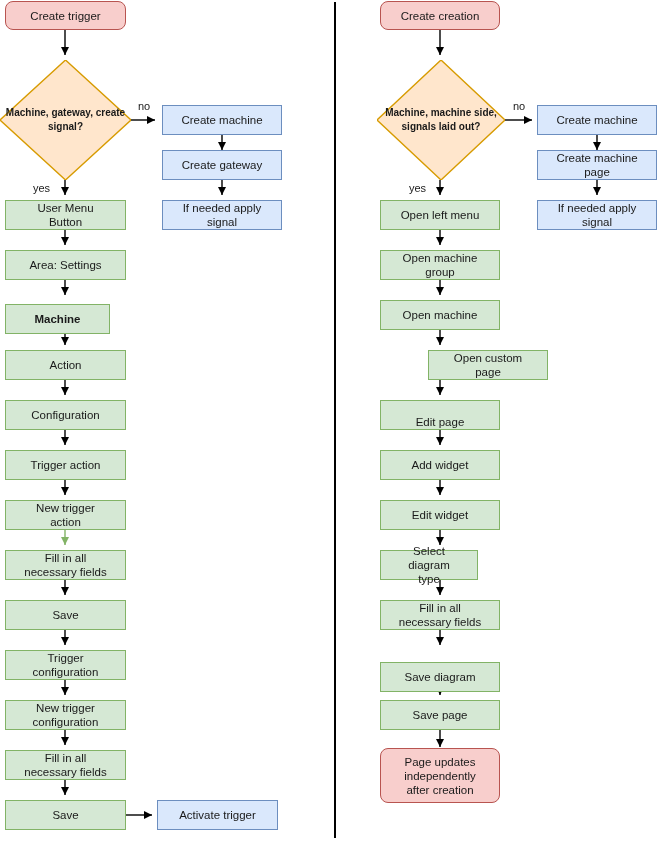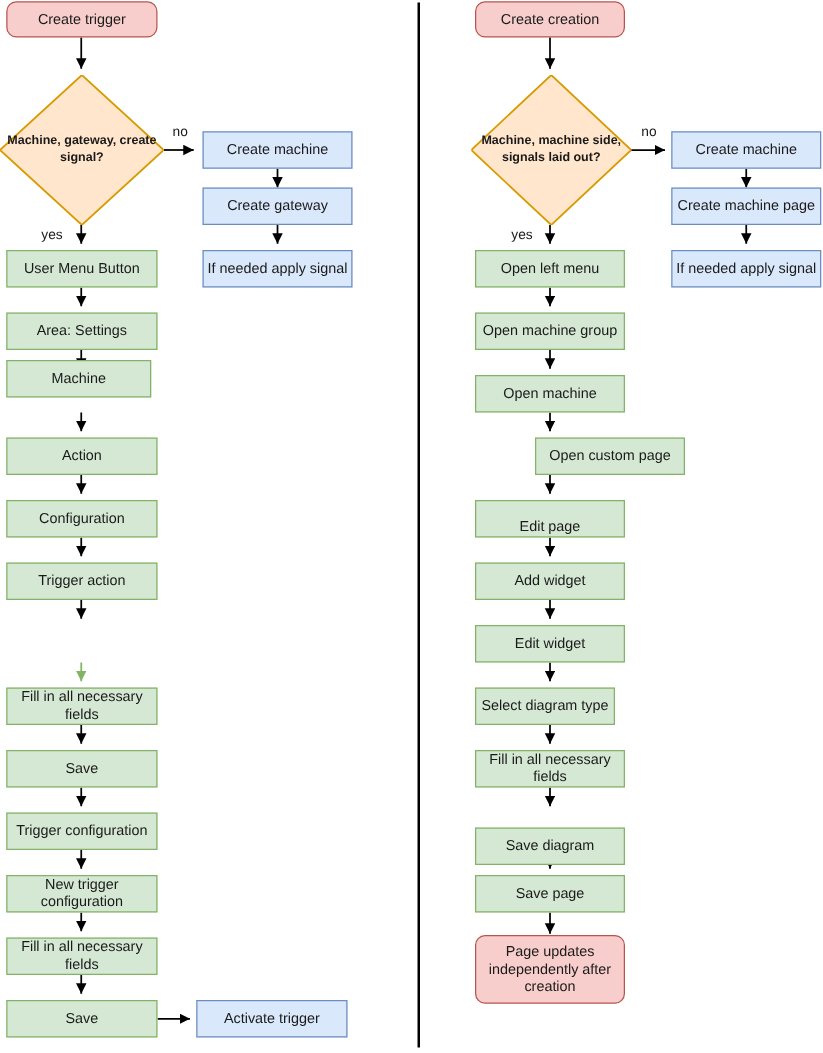--- a/index.html
+++ b/index.html
@@ -22,21 +22,21 @@
     box-sizing: border-box;
     display: flex;
     align-items: center;
     justify-content: center;
     text-align: center;
     font-size: 11.5px;
     line-height: 14px;
     color: #1a1a1a;
     border-width: 1px;
     border-style: solid;
-    padding: 0 3px;
+    padding: 0 16px;
   }
   .node.terminator {
     background: #f8cecc;
     border-color: #b85450;
     border-radius: 8px;
   }
   .node.process-green {
     background: #d5e8d4;
     border-color: #82b366;
   }
@@ -167,31 +167,34 @@
   <div class="node process-blue" style="left:162px; top:200px; width:120px; height:30px;">
     <span>If needed apply signal</span>
   </div>
 
   <div class="node process-green" style="left:5px; top:200px; width:121px; height:30px;">
     <span>User Menu Button</span>
   </div>
   <div class="node process-green" style="left:5px; top:250px; width:121px; height:30px;">
     <span>Area: Settings</span>
   </div>
-  <div class="node process-green" style="left:5px; top:288px; width:116px; height:30px;">
+  <div class="node process-green" style="left:5px; top:304px; width:105px; height:30px;font-weight:bold;">
     <span>Machine</span>
   </div>
   <div class="node process-green" style="left:5px; top:350px; width:121px; height:30px;">
     <span>Action</span>
   </div>
   <div class="node process-green" style="left:5px; top:400px; width:121px; height:30px;">
     <span>Configuration</span>
   </div>
   <div class="node process-green" style="left:5px; top:450px; width:121px; height:30px;">
     <span>Trigger action</span>
+  </div>
+  <div class="node process-green" style="left:5px; top:500px; width:121px; height:30px;">
+    <span>New trigger action</span>
   </div>
   <div class="node process-green" style="left:5px; top:550px; width:121px; height:30px;">
     <span>Fill in all necessary fields</span>
   </div>
   <div class="node process-green" style="left:5px; top:600px; width:121px; height:30px;">
     <span>Save</span>
   </div>
   <div class="node process-green" style="left:5px; top:700px; width:121px; height:30px;">
     <span>New trigger configuration</span>
   </div>
@@ -247,21 +250,21 @@
   </div>
   <div class="node process-green" style="left:380px; top:400px; width:120px; height:30px;align-items:flex-end;">
     <span>Edit page</span>
   </div>
   <div class="node process-green" style="left:380px; top:450px; width:120px; height:30px;">
     <span>Add widget</span>
   </div>
   <div class="node process-green" style="left:380px; top:500px; width:120px; height:30px;">
     <span>Edit widget</span>
   </div>
-  <div class="node process-green" style="left:380px; top:550px; width:112px; height:30px;">
+  <div class="node process-green" style="left:380px; top:550px; width:98px; height:30px;">
     <span>Select diagram type</span>
   </div>
   <div class="node process-green" style="left:380px; top:600px; width:120px; height:30px;">
     <span>Fill in all necessary fields</span>
   </div>
   <div class="node process-green" style="left:380px; top:662px; width:120px; height:30px;">
     <span>Save diagram</span>
   </div>
   <div class="node process-green" style="left:380px; top:700px; width:120px; height:30px;">
     <span>Save page</span>

